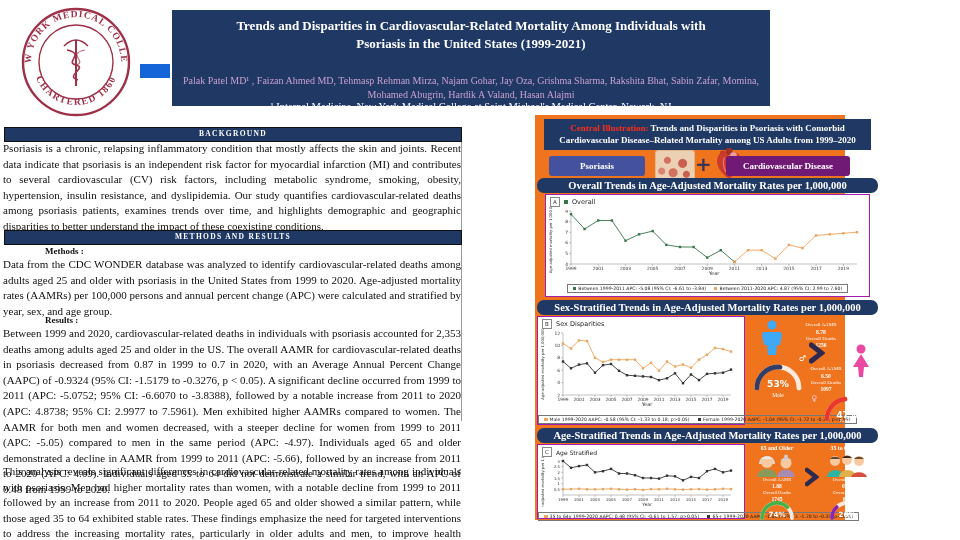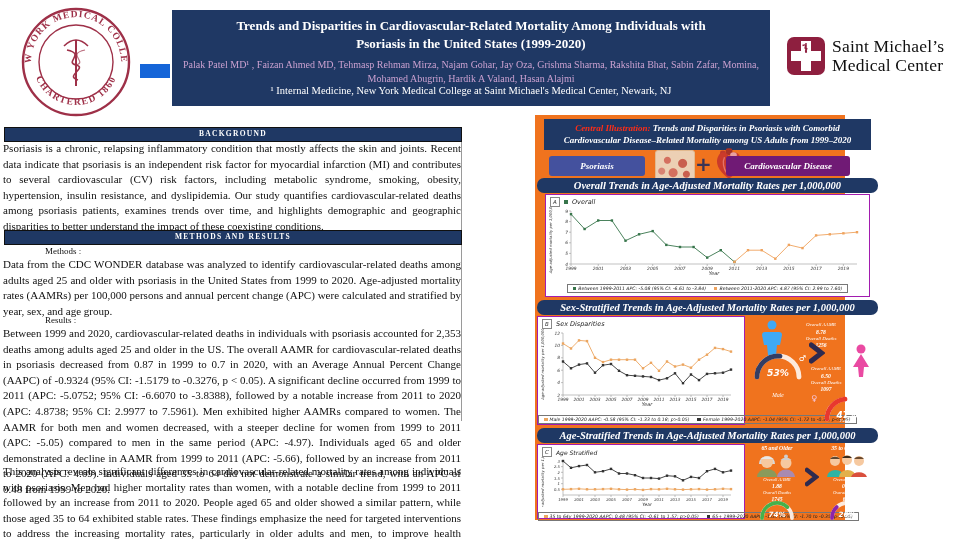--- a/index.html
+++ b/index.html
@@ -4,32 +4,32 @@
 <style>
   html,body{margin:0;padding:0;background:#fff;}
   .poster{position:relative;width:960px;height:540px;background:#ffffff;overflow:hidden;
           font-family:"Liberation Serif",serif;color:#111;}
   
   .seal{position:absolute;left:20px;top:6px;width:112px;height:112px;}
   .blue-dash{position:absolute;left:140px;top:64px;width:30px;height:14px;background:#1565d8;}
   .title-box{position:absolute;left:172px;top:10px;width:598px;height:96px;background:#1f3864;
              text-align:center;box-sizing:border-box;padding-top:7px;}
   .title-main{color:#fff;font-weight:bold;font-size:13px;line-height:1.4;padding:0 60px;}
-  .authors{color:#c9a0cf;font-size:10px;line-height:1.32;margin-top:5px;padding:0 4px;}
+  .authors{color:#c9a0cf;font-size:10px;line-height:1.32;margin-top:21px;padding:0 4px;}
   .affiliation{color:#fff;font-size:10.5px;margin-top:0;}
   .smmc{position:absolute;left:786px;top:36px;display:flex;align-items:center;gap:6px;}
   .smmc-text{font-size:17.5px;line-height:1.08;color:#101010;letter-spacing:.2px;}
   
   .bar{position:absolute;left:4px;width:456px;height:13px;background:#1f3864;border:1px solid #101010;
        color:#fff;font-weight:bold;font-size:7.5px;letter-spacing:1.3px;text-align:center;line-height:12px;}
   .para{position:absolute;left:3px;width:458px;font-size:11px;line-height:1.42;text-align:justify;color:#101010;}
-  .lead{position:absolute;left:3px;font-size:9px;font-weight:normal;color:#101010;padding-left:42px;}
+  .lead{position:absolute;left:3px;font-size:9px;font-weight:bold;color:#101010;padding-left:42px;}
   .vline{position:absolute;left:461px;top:127px;width:1px;height:294px;background:#9a9a9a;}
   
-  .orange-panel{position:absolute;left:535px;top:115px;width:310px;height:405px;background:#f0731e;font-style:italic;}
+  .orange-panel{position:absolute;left:535px;top:115px;width:310px;height:405px;background:#f0731e;}
   .ci-header{position:absolute;left:9px;top:4px;width:327px;height:31px;background:#1f3864;
              text-align:center;font-size:9px;font-weight:bold;line-height:1.35;box-sizing:border-box;padding:3px 6px 0 6px;}
   .ci-label{color:#ff2d16;}
   .ci-title{color:#fff;}
   .pill{position:absolute;height:20px;border-radius:3px;color:#fff;font-weight:bold;font-size:9px;
         text-align:center;line-height:20px;}
   .pill-psoriasis{left:14px;top:41px;width:96px;background:#44519e;}
   .pill-cvd{left:191px;top:41px;width:124px;background:#701a75;}
   .skin-img{position:absolute;left:120px;top:35px;width:38px;height:31px;border-radius:3px;border:1px solid #e2b astonishing;
             border:1px solid #e2b98e;background-color:#ecd0b4;
@@ -89,40 +89,25 @@
     </text>
     <g stroke="#9e3048" fill="none" stroke-width="2">
       <line x1="56" y1="34" x2="56" y2="80"></line>
       <path d="M44,40 Q56,28 68,40" stroke-width="1.6"></path>
       <path d="M47,44 C66,48 44,56 56,59 C68,62 44,70 58,74" stroke-width="1.6"></path>
       <path d="M65,44 C46,48 68,56 56,59" stroke-width="1.2" opacity=".7"></path>
     </g>
   </svg>
 
   <div class="title-box">
-    <div class="title-main">Trends and Disparities in Cardiovascular-Related Mortality Among Individuals with Psoriasis in the United States (1999-2020)</div>
+    <div class="title-main">Trends and Disparities in Cardiovascular-Related Mortality Among Individuals with Psoriasis in the United States (1999-2021)</div>
     <div class="authors">Palak Patel MD¹ , Faizan Ahmed MD, Tehmasp Rehman Mirza, Najam Gohar, Jay Oza, Grishma Sharma, Rakshita Bhat, Sabin Zafar, Momina, Mohamed Abugrin, Hardik A Valand, Hasan Alajmi</div>
     <div class="affiliation">¹ Internal Medicine, New York Medical College at Saint Michael's Medical Center, Newark, NJ</div>
   </div>
 
-  <div class="smmc">
-    <svg width="40" height="40" viewBox="0 0 40 40">
-      <rect x="1" y="1" width="38" height="38" rx="7" fill="#8e1f3f"></rect>
-      <rect x="15" y="5" width="10" height="30" fill="#fff"></rect>
-      <rect x="5" y="15" width="30" height="10" fill="#fff"></rect>
-      <g stroke="#8e1f3f" fill="none" stroke-width="1.4">
-        <line x1="20" y1="7" x2="20" y2="17"></line>
-        <path d="M16.5,9.5 C23,7 17,13 20,12.5 C23,12 17,16 21,15.5"></path>
-      </g>
-    </svg>
-    <div class="smmc-text">
-      <div>Saint Michael’s</div>
-      <div>Medical Center</div>
-    </div>
-  </div>
 
   <div class="vline"></div>
 
   <div class="bar" style="top:127px">BACKGROUND</div>
   <div class="para" style="top:141px">Psoriasis is a chronic, relapsing inflammatory condition that mostly affects the skin and joints. Recent data indicate that psoriasis is an independent risk factor for myocardial infarction (MI) and contributes to several cardiovascular (CV) risk factors, including metabolic syndrome, smoking, obesity, hypertension, insulin resistance, and dyslipidemia. Our study quantifies cardiovascular-related deaths among psoriasis patients, examines trends over time, and highlights demographic and geographic disparities to better understand the impact of these coexisting conditions.</div>
 
   <div class="bar" style="top:230px">METHODS AND RESULTS</div>
   <div class="lead" style="top:246px">Methods :</div>
   <div class="para" style="top:257px">Data from the CDC WONDER database was analyzed to identify cardiovascular-related deaths among adults aged 25 and older with psoriasis in the United States from 1999 to 2020. Age-adjusted mortality rates (AAMRs) per 100,000 persons and annual percent change (APC) were calculated and stratified by year, sex, and age group.</div>
   <div class="lead" style="top:315px">Results :</div>
@@ -344,21 +329,21 @@
         <circle cx="13" cy="5" r="4.5" fill="#3fa9f5"></circle>
         <path d="M6,12 h14 a3,3 0 0 1 3,3 l-2,10 h-3 l-1,10 h-8 l-1,-10 h-3 l-2,-10 a3,3 0 0 1 3,-3 z" fill="#3fa9f5"></path>
       </svg>
       <div class="abs stat" style="left:42px;top:4px;width:64px">
         <div>Overall AAMR</div>
         <div class="stat-val">8.78</div>
         <div>Overall Deaths</div>
         <div class="stat-val">1256</div>
       </div>
       <div class="abs sym" style="left:52px;top:36px;color:#fff">♂</div>
-      <div class="abs" style="left:4px;top:29px"><svg width="54" height="33">
+      <div class="abs" style="left:4px;top:40px"><svg width="54" height="33">
             <path d="M6.0,30.0 A21,21 0 0 1 48.0,30.0" fill="none" stroke="rgba(255,255,255,.85)" stroke-width="4.859999999999999" stroke-linecap="round"></path>
             <path d="M6.0,30.0 A21,21 0 0 1 29.0,9.1" fill="none" stroke="#343d63" stroke-width="4.859999999999999" stroke-linecap="round"></path>
             <text x="27" y="29" text-anchor="middle" font-size="9.180000000000001" font-weight="bold" fill="#fff">53%</text>
           </svg></div>
       <div class="abs gauge-label" style="left:4px;top:74px;width:54px">Male</div>
       <svg class="abs" style="left:62px;top:24px" width="16" height="22" viewBox="0 0 14 18">
         <path d="M2,2 L11,9 L2,16" stroke="#2e2a4f" stroke-width="4.5" fill="none" stroke-linecap="round"></path>
       </svg>
       <svg class="abs" style="left:102px;top:26px" width="24" height="34" viewBox="0 0 24 34">
         <circle cx="12" cy="5" r="4.5" fill="#ea4aa2"></circle>

